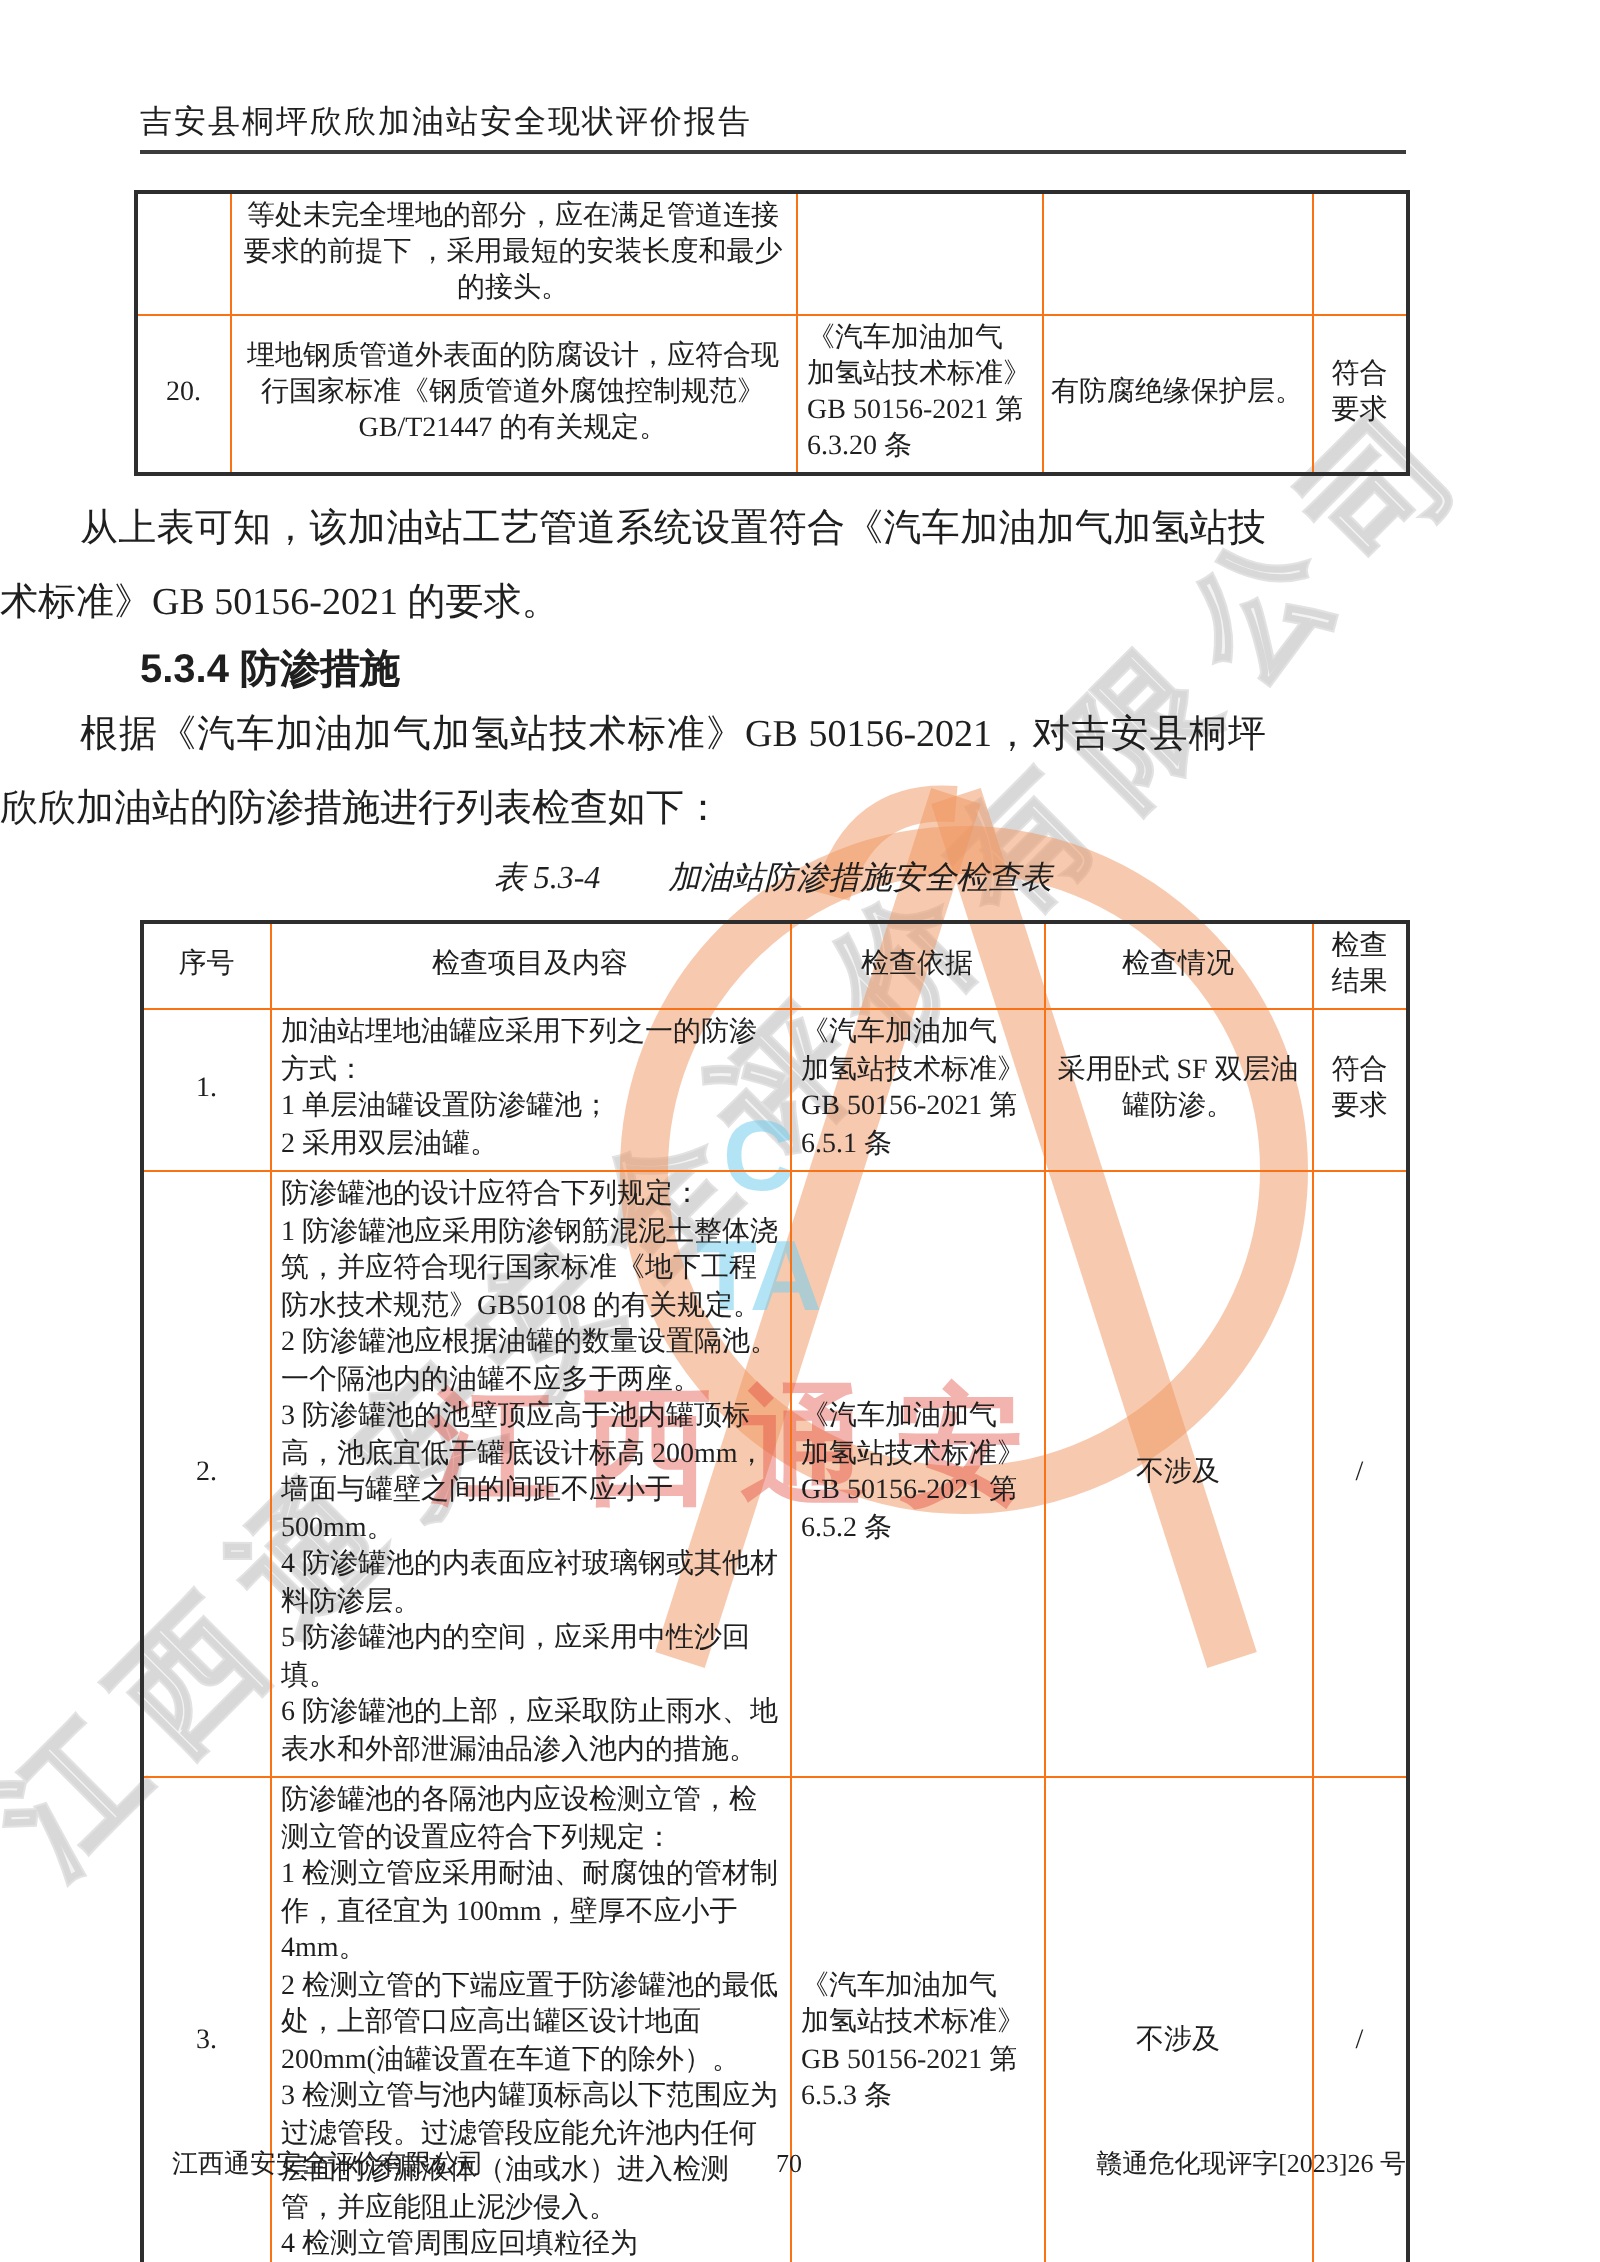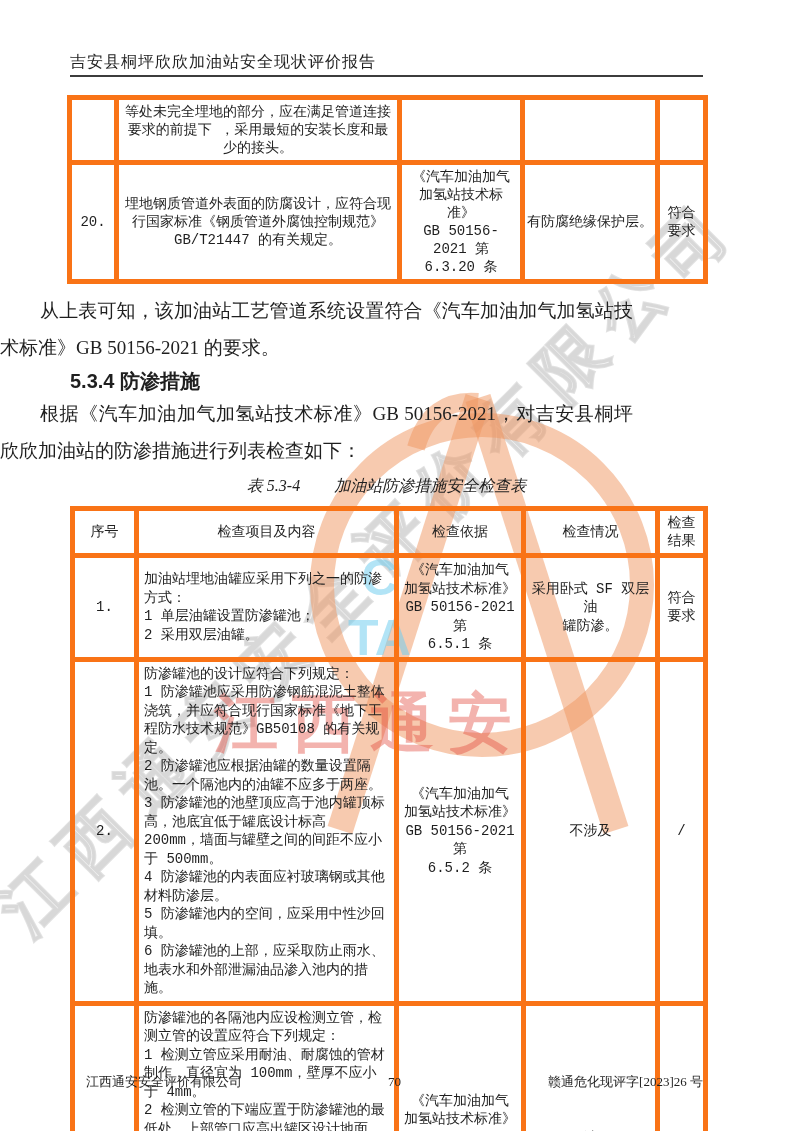--- a/index.html
+++ b/index.html
@@ -33,29 +33,29 @@
     font-size:64px; letter-spacing:14px;
     color:rgba(227,73,61,0.42);
   }
   
   .content { position:relative; z-index:1; padding:52px 0 0 0; }
   .doc-header { width:633px; margin:0 auto 0 70px; text-align:left; }
   .doc-header .title { font-size:16px; letter-spacing:1px; line-height:20px; }
   .header-rule { width:633px; margin:3px auto 0 70px; border-bottom:2px solid #3c3c3c; }
 
   table { border-collapse:collapse; table-layout:fixed; background:transparent; }
-  td,th { border:5px solid #f97316; font-weight:normal; font-size:14px;
-          line-height:18px; vertical-align:middle; padding:3px 5px;font-family:Liberation Mono, monospace; }
+  td,th { border:1px solid #f97316; font-weight:normal; font-size:14px;
+          line-height:18px; vertical-align:middle; padding:3px 5px; }
   .t-top   { width:636px; margin:18px 0 0 67px; }
   .t-main  { width:633px; margin:8px 0 0 70px; }
   .t-top, .t-main { border:2px solid #2e2e2e; }
   .cell-c { text-align:center; }
   .cell-item { text-align:left; white-space:pre-line; }
   .cell-item-c { text-align:center; }
-  .cell-basis { text-align:center; white-space:pre-line;margin-top:48px; }
+  .cell-basis { text-align:left; white-space:pre-line;margin-top:48px; }
   .cell-sit { text-align:center; white-space:pre-line; }
   .w2 { display:inline-block; width:2em; text-align:center; }
   .t-main td { line-height:18.5px; }
   .t-main .hdr th { line-height:18px; }
 
   .para { width:633px; font-size:19px; line-height:37px;
           text-indent:40px; text-align:justify; }
   .p1 { margin-top:8px; }
   .heading { width:633px; margin-left:70px; margin-top:2px;
              font-family:"Liberation Sans","DejaVu Sans",sans-serif;

